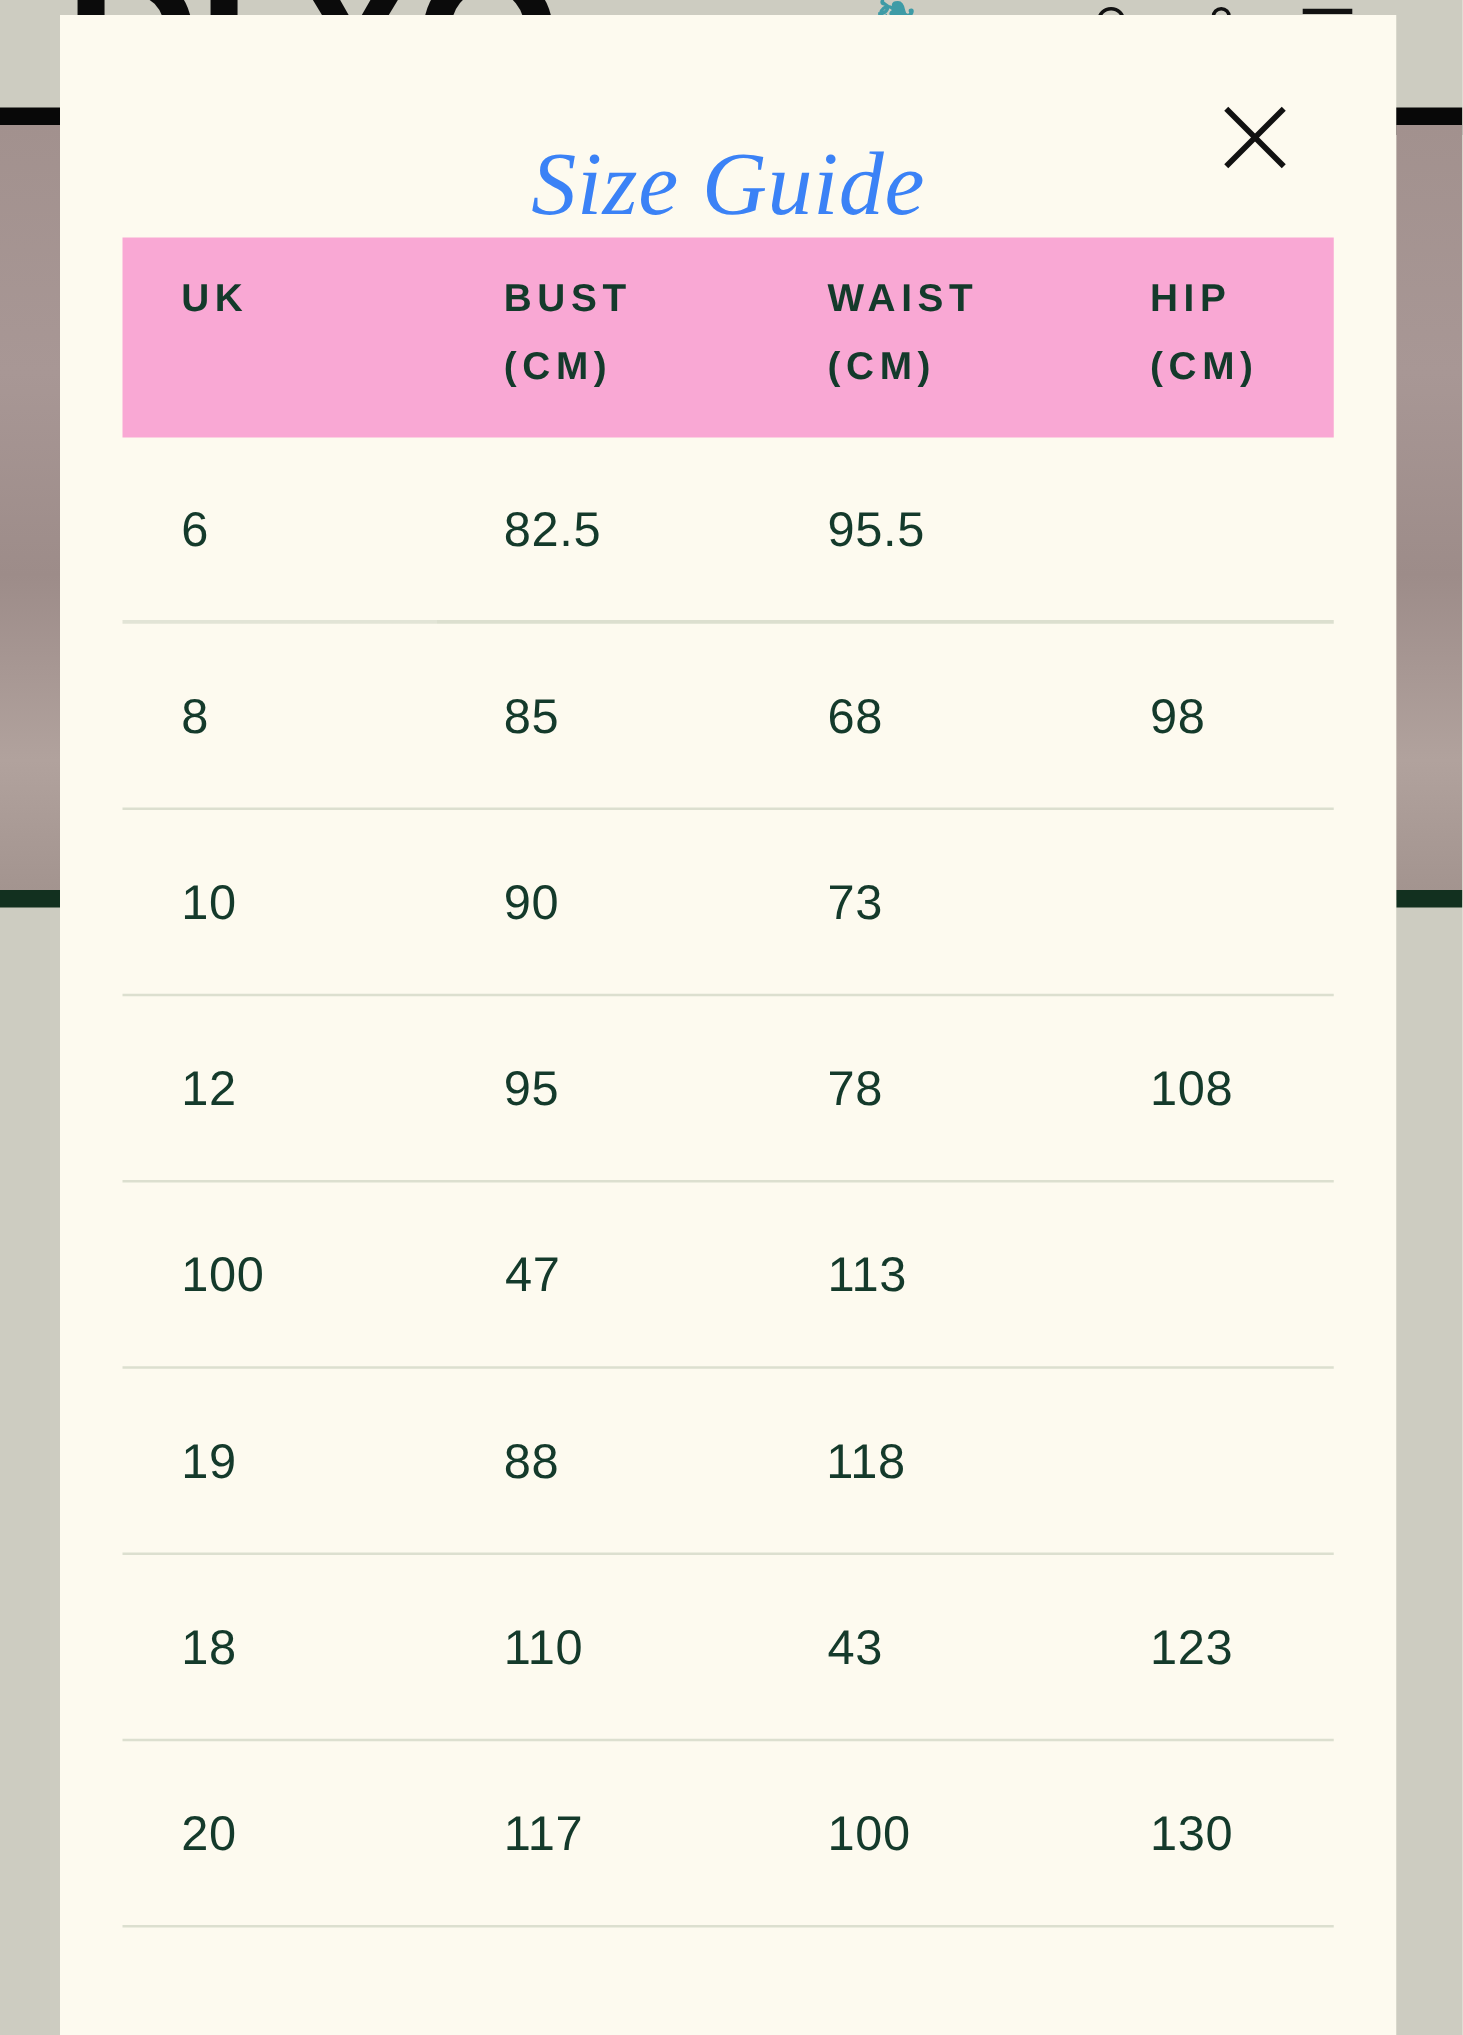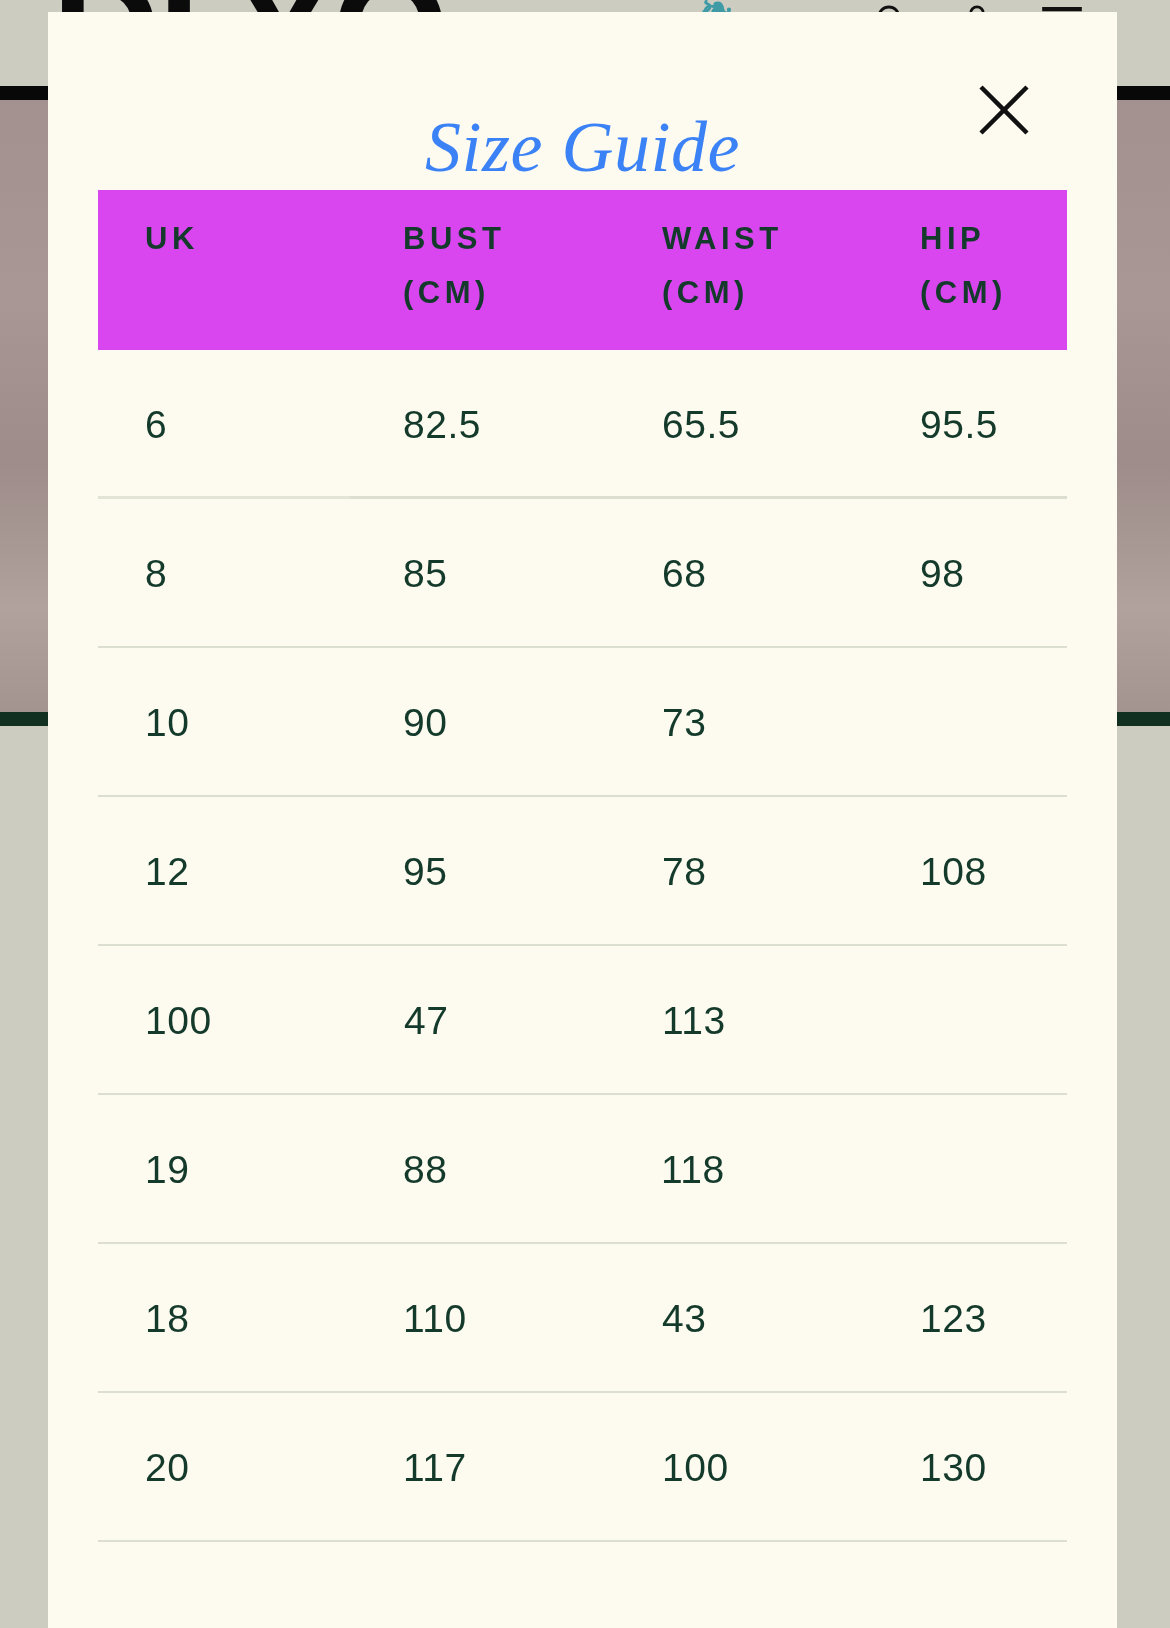--- a/index.html
+++ b/index.html
@@ -74,21 +74,21 @@
     background:none; border:none; cursor:pointer;
     display:flex; align-items:center; justify-content:center;
   }
   #close-button svg { display:block; }
 
   
   #size-table { width:100%; }
 
   .table-header-row {
     display:flex;
-    background:#d946ef;
+    background:#f9a8d4;
     margin:0 50px;
     height:160px;
     padding-top:22px;
   }
   .th {
     font-size:31px; font-weight:600;
     letter-spacing:4.5px;
     color:#143a2b;
     line-height:54px;
     text-transform:uppercase;
@@ -189,21 +189,20 @@
         <span>HIP</span>
         <span class="th-line2">(CM)</span>
       </div>
     </div>
 
     <div class="table-body">
 
       <div class="table-row first-row">
         <div class="td col-uk">6</div>
         <div class="td col-bust">82.5</div>
-        <div class="td col-waist">65.5</div>
         <div class="td col-hip">95.5</div>
       </div>
 
       <div class="table-row">
         <div class="td col-uk">8</div>
         <div class="td col-bust">85</div>
         <div class="td col-waist">68</div>
         <div class="td col-hip">98</div>
       </div>
 

